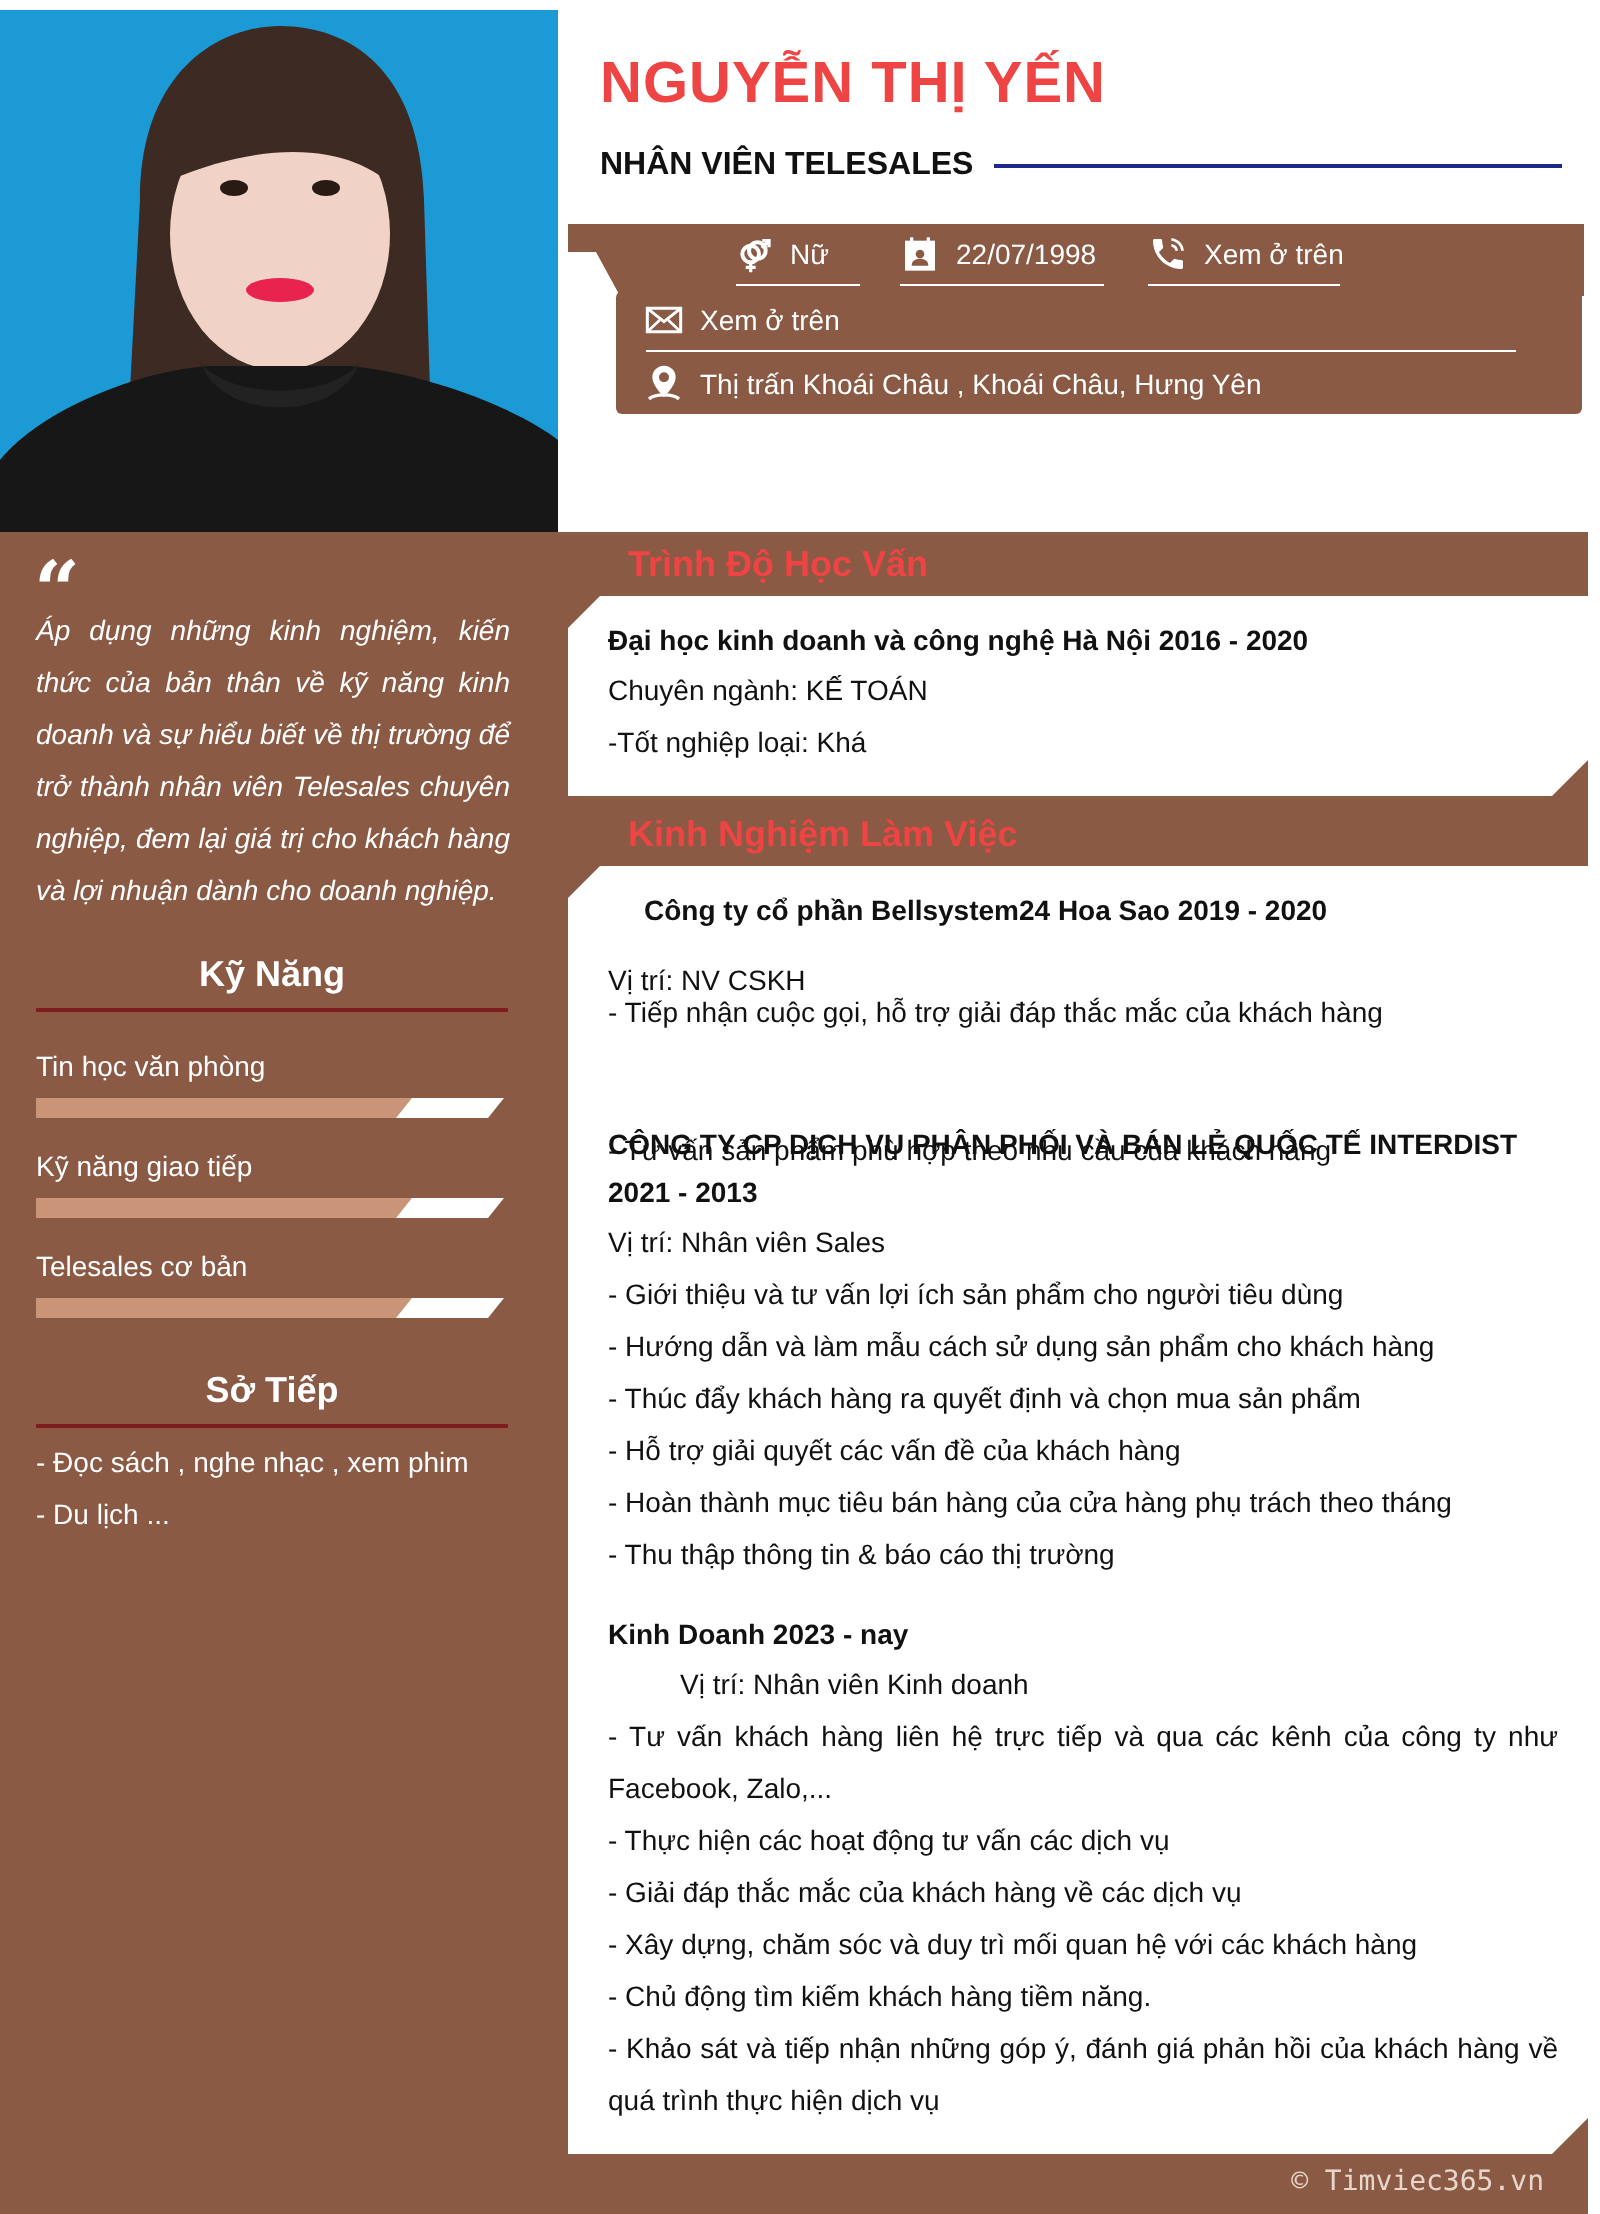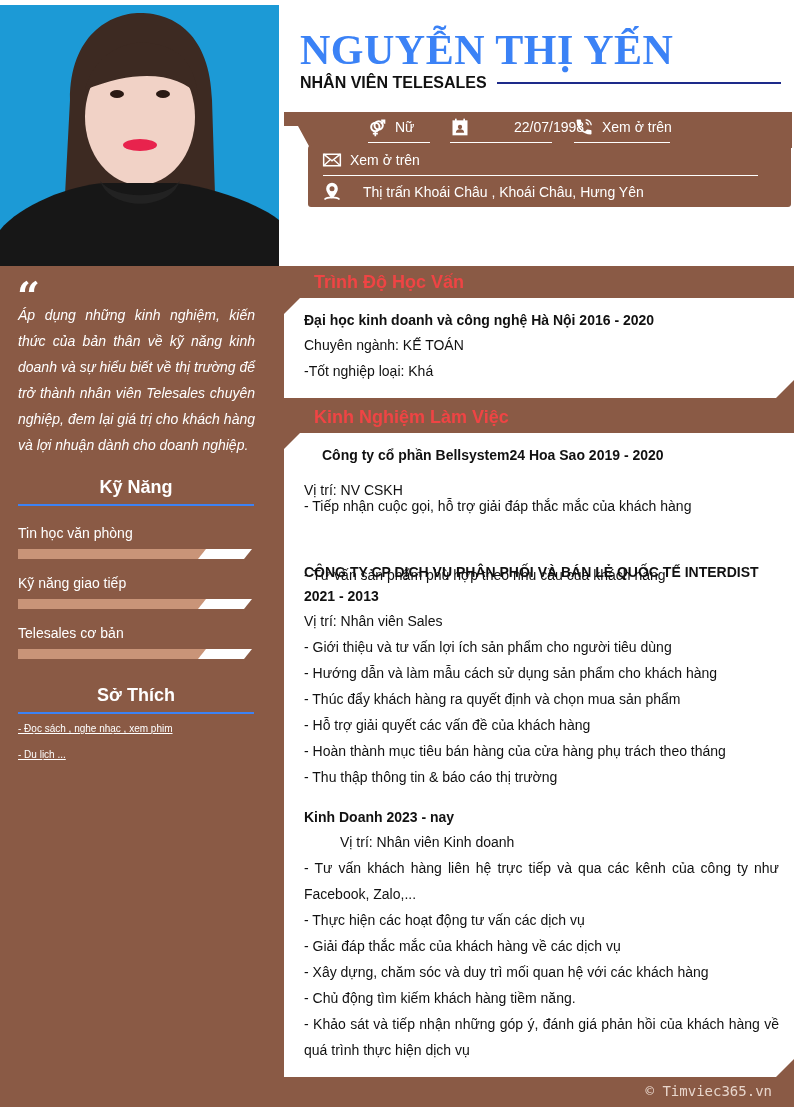--- a/index.html
+++ b/index.html
@@ -7,43 +7,43 @@
   body { position: relative; font-family: "Liberation Sans", "DejaVu Sans", sans-serif; color: #111; }
 
   
   .bg-brown { position: absolute; left: 0; top: 266px; width: 794px; height: 841px; background: #8a5a45; }
 
   
   .photo { position: absolute; left: 0; top: 5px; width: 279px; height: 261px; background: #1c9ad6; overflow: hidden; }
   .photo svg { width: 100%; height: 100%; display: block; }
 
   
-  .name { position: absolute; left: 300px; top: 26px; font-size: 42px; font-weight: bold; letter-spacing: 0.5px; color: #3b82f6; font-family: Liberation Serif, serif; }
+  .name { position: absolute; left: 300px; top: 26px; font-size: 29px; font-weight: bold; letter-spacing: 0.5px; color: #ef4444; }
   .jobtitle-row { position: absolute; left: 300px; top: 74px; width: 481px; display: flex; align-items: center; }
   .jobtitle { font-size: 16px; font-weight: bold; color: #111; white-space: nowrap; }
   .jobtitle-line { flex: 1; height: 1.5px; background: #1d2a8a; margin-left: 10px; }
 
   
   .contact-top { position: absolute; left: 284px; top: 112px; width: 508px; height: 36px; background: #8a5a45;
     clip-path: polygon(0 0, 100% 0, 100% 100%, 26px 100%, 14px 14px, 0 14px); }
   .contact-box { position: absolute; left: 308px; top: 145px; width: 483px; height: 62px; background: #8a5a45; border-radius: 0 0 3px 3px; border-top-left-radius: 4px; }
   .c-item { position: absolute; display: flex; align-items: center; color: #fff; font-size: 14px; white-space: nowrap; }
   .c-item .ico { width: 20px; height: 20px; display: inline-flex; align-items: center; justify-content: center; margin-right: 8px; }
   .c-item .ico svg { width: 20px; height: 20px; fill: #fff; }
   .c-under { position: absolute; height: 1px; background: #fff; }
 
   
   .quote-mark { position: absolute; left: 17px; top: 276px; font-family: "DejaVu Serif", serif; font-weight: bold; font-size: 40px; line-height: 40px; color: #fff; height: 24px; overflow: hidden; }
   .objective { position: absolute; left: 18px; top: 302px; width: 237px; color: #fff; font-style: italic; font-size: 14px; line-height: 26px; text-align: justify; }
-  .side-title { position: absolute; left: 18px; width: 236px; text-align: center; color: #fff; font-weight: bold; font-size: 18px; padding-bottom: 6px; border-bottom: 2px solid #3b82f6; }
+  .side-title { position: absolute; left: 18px; width: 236px; text-align: center; color: #fff; font-weight: bold; font-size: 18px; padding-bottom: 6px; border-bottom: 2px solid #7f1d1d; }
   .skill-label { position: absolute; left: 18px; color: #fff; font-size: 14px; }
   .skill-bar { position: absolute; left: 18px; width: 234px; height: 10px; }
   .skill-bar .fill { position: absolute; left: 0; top: 0; height: 10px; background: #c99478; }
   .skill-bar .rest { position: absolute; top: 0; height: 10px; background: #fff; clip-path: polygon(8px 0, 100% 0, calc(100% - 8px) 100%, 0 100%); }
-  .hobby { position: absolute; left: 18px; color: #fff; font-size: 10px; text-decoration: underline; }
+  .hobby { position: absolute; left: 18px; color: #fff; font-size: 14px; }
 
   
   .sec-title { position: absolute; left: 314px; color: #ef4444; font-weight: bold; font-size: 18px; }
   .card { position: absolute; left: 284px; width: 510px; background: #fff;
     clip-path: polygon(16px 0, 100% 0, 100% calc(100% - 18px), calc(100% - 18px) 100%, 0 100%, 0 16px); }
   .line { position: absolute; left: 304px; width: 475px; font-size: 14px; color: #111; }
   .line.b { font-weight: bold; }
   .line.j { text-align: justify; line-height: 26px; }
 
   .footer { position: absolute; right: 28px; top: 1083px; font-family: "DejaVu Sans Mono", "Liberation Mono", monospace; font-size: 14px; color: #e8d6cc; }
@@ -82,21 +82,21 @@
         <circle cx="10" cy="12" r="5" fill="none" stroke="#fff" stroke-width="2.4"></circle>
         <circle cx="14" cy="10" r="5" fill="none" stroke="#fff" stroke-width="2.4"></circle>
         <path d="M17 3h5v5h-2V6.4l-2.6 2.6-1.4-1.4L18.6 5H17z"></path>
         <path d="M9 17h2v6H9z M7 19h6v2H7z"></path>
       </svg>
   </span>
   <span>Nữ</span>
 </div>
 <div class="c-under" style="left:368px; top:142px; width:62px;"></div>
 
-<div class="c-item" style="left:450px; top:117px;gap:36px;">
+<div class="c-item" style="left:450px; top:117px;">
   <span class="ico">
     <svg viewBox="0 0 24 24">
         <path d="M3 4h18v18H3z"></path>
         <rect x="6" y="2" width="2" height="4"></rect>
         <rect x="16" y="2" width="2" height="4"></rect>
         <circle cx="12" cy="12" r="2.6" fill="#8a5a45"></circle>
         <path d="M7 19c0-3 2.2-4.2 5-4.2s5 1.2 5 4.2z" fill="#8a5a45"></path>
       </svg>
   </span>
   <span>22/07/1998</span>
@@ -119,21 +119,21 @@
     <svg viewBox="0 0 24 24">
         <path d="M2 5h20v14H2z" fill="none" stroke="#fff" stroke-width="1.8"></path>
         <path d="M2 5l10 8 10-8" fill="none" stroke="#fff" stroke-width="1.8"></path>
         <path d="M2 19l7.5-7M22 19l-7.5-7" stroke="#fff" stroke-width="1.6"></path>
       </svg>
   </span>
   <span>Xem ở trên</span>
 </div>
 <div class="c-under" style="left:323px; top:175px; width:435px;"></div>
 
-<div class="c-item" style="left:322px; top:182px;gap:13px;">
+<div class="c-item" style="left:322px; top:182px;">
   <span class="ico">
     <svg viewBox="0 0 24 24">
         <path d="M12 1a7 7 0 0 0-7 7c0 5 7 12 7 12s7-7 7-12a7 7 0 0 0-7-7zm0 10a3 3 0 1 1 0-6 3 3 0 0 1 0 6z"></path>
         <path d="M3 21c2-2 5-2.5 9-2.5s7 .5 9 2.5" fill="none" stroke="#fff" stroke-width="2"></path>
       </svg>
   </span>
   <span>Thị trấn Khoái Châu , Khoái Châu, Hưng Yên</span>
 </div>
 
 <div class="quote-mark">“</div>
@@ -152,21 +152,21 @@
   <div class="fill" style="width:188px;"></div>
   <div class="rest" style="left:180px; width:54px;"></div>
 </div>
 
 <div class="skill-label" style="top:625px;">Telesales cơ bản</div>
 <div class="skill-bar" style="top:649px;">
   <div class="fill" style="width:188px;"></div>
   <div class="rest" style="left:180px; width:54px;"></div>
 </div>
 
-<div class="side-title" style="top:685px;">Sở Thích</div>
+<div class="side-title" style="top:685px;">Sở Tiếp</div>
 <div class="hobby" style="top:723px;">- Đọc sách , nghe nhạc , xem phim</div>
 <div class="hobby" style="top:749px;">- Du lịch ...</div>
 
 <div class="sec-title" style="top:272px;">Trình Độ Học Vấn</div>
 <div class="card" style="top:298px; height:100px;"></div>
 <div class="line b" style="top:312px;">Đại học kinh doanh và công nghệ Hà Nội 2016 - 2020</div>
 <div class="line" style="top:337px;">Chuyên ngành: KẾ TOÁN</div>
 <div class="line" style="top:363px;">-Tốt nghiệp loại: Khá</div>
 
 <div class="sec-title" style="top:407px;">Kinh Nghiệm Làm Việc</div>

